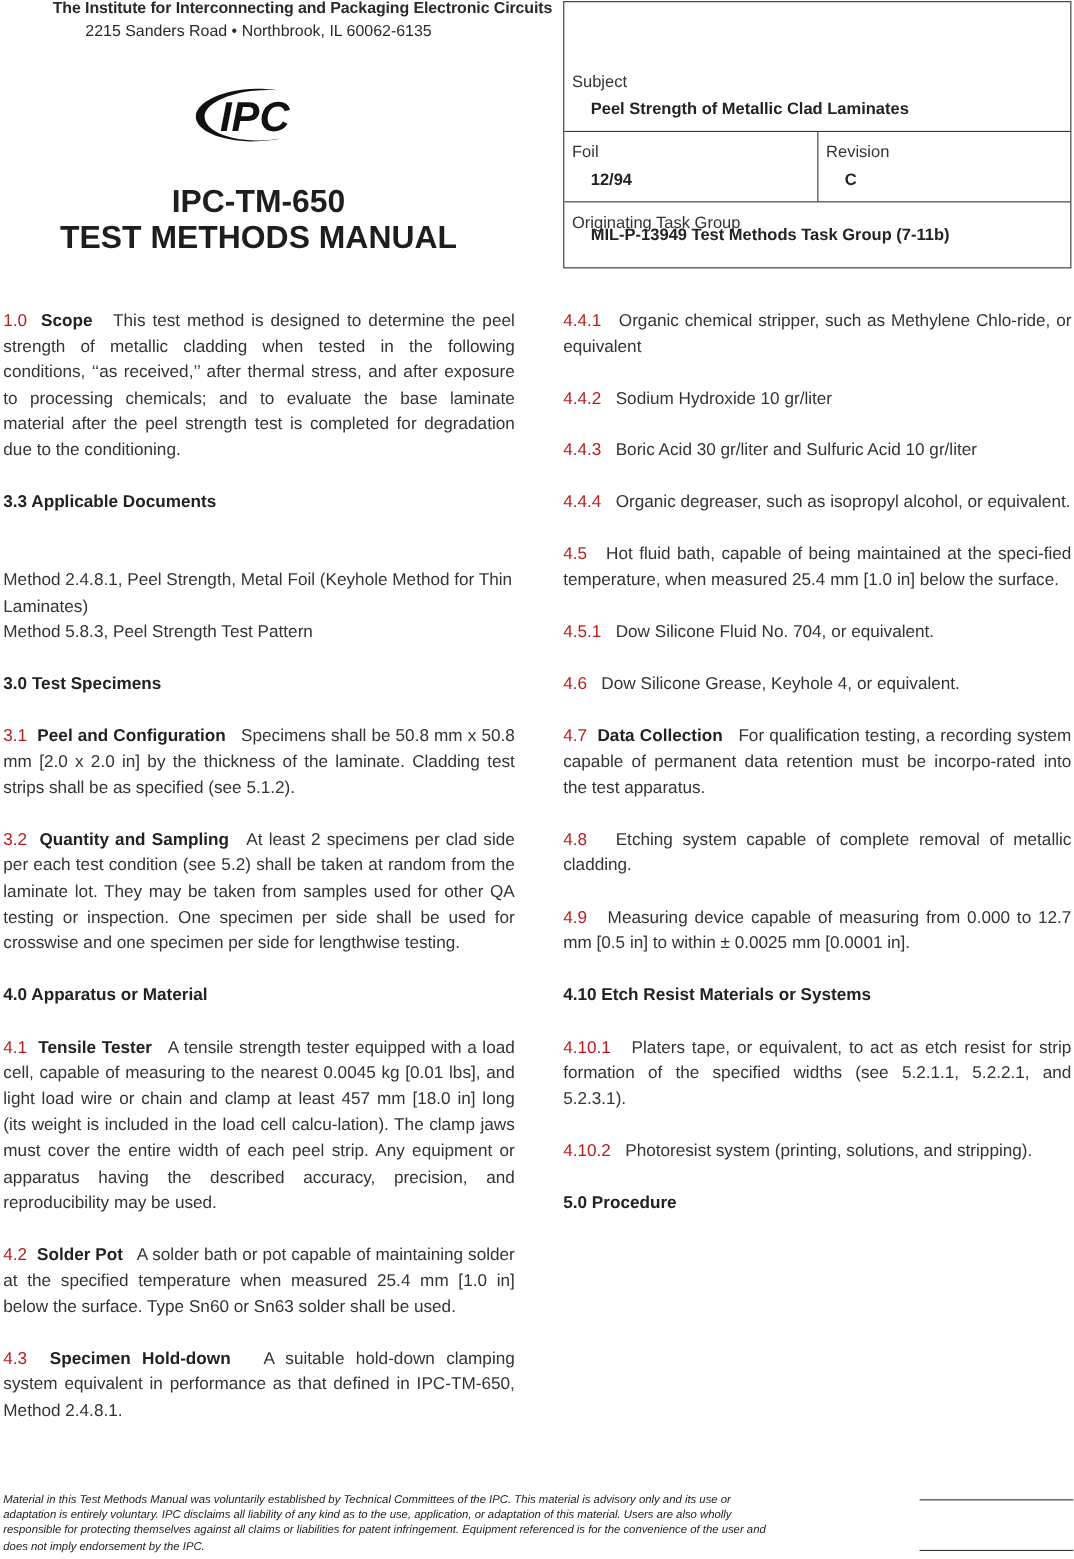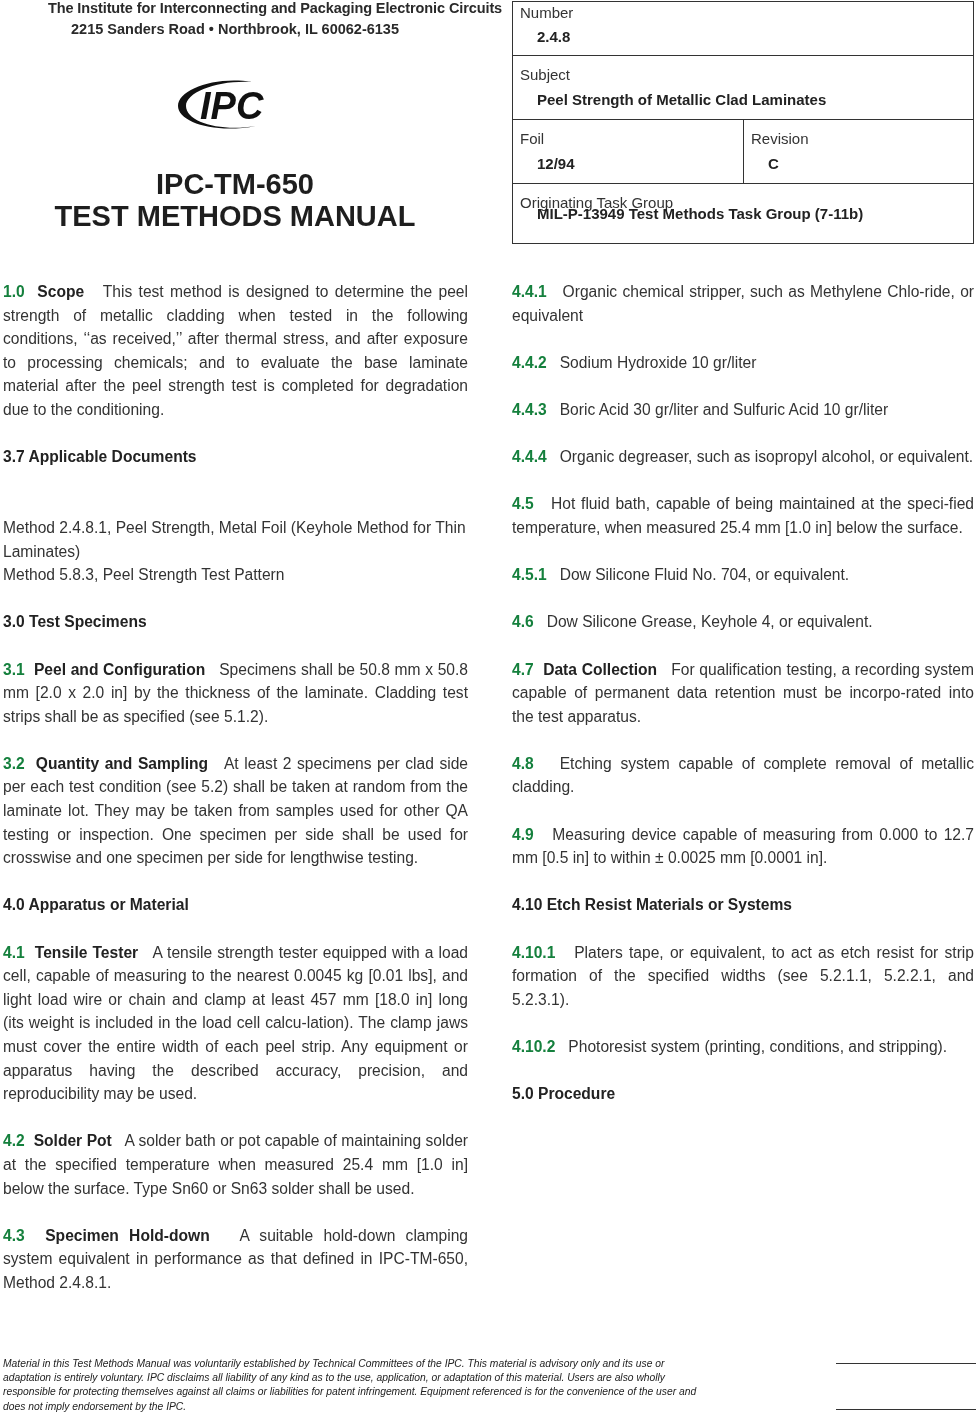--- a/index.html
+++ b/index.html
@@ -1,36 +1,36 @@
 <!DOCTYPE html>
 <html><head>
 <meta charset="utf-8">
 <style>
   html, body { margin: 0; padding: 0; background: #ffffff; }
   body { width: 976px; height: 1417px; position: relative; overflow: hidden; color: #222; font-family: "Liberation Sans", sans-serif; }
 
   .org-name { position: absolute; left: 0; top: 0; width: 470px; text-align: center; font-weight: bold; font-size: 14.5px; color: #2a2a2a; letter-spacing: -0.1px; margin-left: 40px; }
-  .org-address { position: absolute; left: 0; top: 21px; width: 470px; text-align: center; font-weight: bold; font-size: 14.5px; color: #2a2a2a; }
+  .org-address { position: absolute; left: 0; top: 21px; width: 470px; text-align: center; font-weight: normal; font-size: 14.5px; color: #2a2a2a; }
 
   .logo { position: absolute; left: 174px; top: 76px; width: 110px; height: 58px; }
 
   .manual-title { position: absolute; left: 0; top: 168px; width: 470px; text-align: center; font-weight: bold; font-size: 29px; line-height: 32px; color: #1e1e1e; }
 
   .info-table { position: absolute; left: 512px; top: 1px; width: 462px; height: 243px; border: 1.3px solid #333; box-sizing: border-box; }
   .info-row { position: absolute; left: 0; width: 100%; border-bottom: 1.3px solid #333; box-sizing: border-box; }
   .info-row.last { border-bottom: none; }
   .info-cell { position: absolute; top: 0; height: 100%; box-sizing: border-box; }
   .info-label { position: absolute; left: 7px; top: 2px; font-size: 15px; color: #333; }
   .info-value { position: absolute; left: 24px; font-size: 15px; font-weight: bold; color: #222; }
 
   .col { position: absolute; top: 280px; width: 465px; font-size: 15.6px; line-height: 23.6px; color: #333; }
   .col-left { left: 3px; }
   .col-right { left: 512px; width: 462px; }
   .para { margin: 0 0 23.6px 0; text-align: justify; }
-  .para .num { font-weight: bold; color: #15803d; }
+  .para .num { font-weight: normal; color: #b91c1c; }
   .para .head { font-weight: bold; color: #222; }
   .heading { font-weight: bold; color: #222; margin: 0 0 23.6px 0; }
   .spacer { height: 23.6px; }
   .plain { margin: 0; }
 
   .disclaimer { position: absolute; left: 3px; top: 1357px; width: 700px; font-size: 10.3px; line-height: 14.2px; font-style: italic; color: #222; }
   .footer-line { position: absolute; left: 836px; width: 140px; height: 0; border-top: 1.3px solid #333; }
 </style>
 </head>
 <body>
@@ -42,24 +42,20 @@
   <path d="M 78 6 C 40 0, 4 14, 4 30 C 4 46, 40 58, 82 50 C 46 56, 12 46, 12 30 C 12 16, 44 4, 78 6 Z" fill="#111"></path>
   <text x="26" y="43" font-family="Liberation Sans, sans-serif" font-weight="bold" font-style="italic" font-size="38" fill="#111">IPC</text>
 </svg>
 
 <div class="manual-title">
   <div>IPC-TM-650</div>
   <div>TEST METHODS MANUAL</div>
 </div>
 
 <div class="info-table">
-  <div class="info-row" style="top:0; height:54px;">
-    <span class="info-label">Number</span>
-    <span class="info-value" style="top:26px;">2.4.8</span>
-  </div>
   <div class="info-row" style="top:54px; height:64px;">
     <span class="info-label" style="top:10px;">Subject</span>
     <span class="info-value" style="top:35px;">Peel Strength of Metallic Clad Laminates</span>
   </div>
   <div class="info-row" style="top:118px; height:64px;">
     <div class="info-cell" style="left:0; width:231px; border-right:1.3px solid #333;">
       <span class="info-label" style="top:10px;">Foil</span>
       <span class="info-value" style="top:35px;">12/94</span>
     </div>
     <div class="info-cell" style="left:231px; width:230px;">
@@ -72,21 +68,21 @@
     <span class="info-value" style="top:21px;">MIL-P-13949 Test Methods Task Group (7-11b)</span>
   </div>
 </div>
 
 <div class="col col-left">
   <p class="para">
     <span class="num">1.0</span>&nbsp;
     <span class="head">Scope</span>&nbsp;&nbsp;
     <span>This test method is designed to determine the peel strength of metallic cladding when tested in the following conditions, ‘‘as received,’’ after thermal stress, and after exposure to processing chemicals; and to evaluate the base laminate material after the peel strength test is completed for degradation due to the conditioning.</span>
   </p>
-  <div class="heading">3.7  Applicable Documents</div>
+  <div class="heading">3.3  Applicable Documents</div>
   <div class="spacer"></div>
   <p class="plain">Method 2.4.8.1, Peel Strength, Metal Foil (Keyhole Method for Thin Laminates)</p>
   <p class="para">Method 5.8.3, Peel Strength Test Pattern</p>
   <div class="heading">3.0  Test Specimens</div>
   <p class="para">
     <span class="num">3.1</span>&nbsp;
     <span class="head">Peel and Configuration</span>&nbsp;&nbsp;
     <span>Specimens shall be 50.8 mm x 50.8 mm [2.0 x 2.0 in] by the thickness of the laminate. Cladding test strips shall be as specified (see 5.1.2).</span>
   </p>
   <p class="para">
@@ -154,20 +150,20 @@
     <span class="num">4.9</span>&nbsp;&nbsp;
     <span>Measuring device capable of measuring from 0.000 to 12.7 mm [0.5 in] to within ± 0.0025 mm [0.0001 in].</span>
   </p>
   <div class="heading">4.10  Etch Resist Materials or Systems</div>
   <p class="para">
     <span class="num">4.10.1</span>&nbsp;&nbsp;
     <span>Platers tape, or equivalent, to act as etch resist for strip formation of the specified widths (see 5.2.1.1, 5.2.2.1, and 5.2.3.1).</span>
   </p>
   <p class="para">
     <span class="num">4.10.2</span>&nbsp;&nbsp;
-    <span>Photoresist system (printing, conditions, and stripping).</span>
+    <span>Photoresist system (printing, solutions, and stripping).</span>
   </p>
   <div class="heading">5.0  Procedure</div>
 </div>
 
 <div class="disclaimer">Material in this Test Methods Manual was voluntarily established by Technical Committees of the IPC. This material is advisory only and its use or adaptation is entirely voluntary. IPC disclaims all liability of any kind as to the use, application, or adaptation of this material. Users are also wholly responsible for protecting themselves against all claims or liabilities for patent infringement. Equipment referenced is for the convenience of the user and does not imply endorsement by the IPC.</div>
 <div class="footer-line" style="top:1363px;"></div>
 <div class="footer-line" style="top:1409px;"></div>
 
 </body></html>

